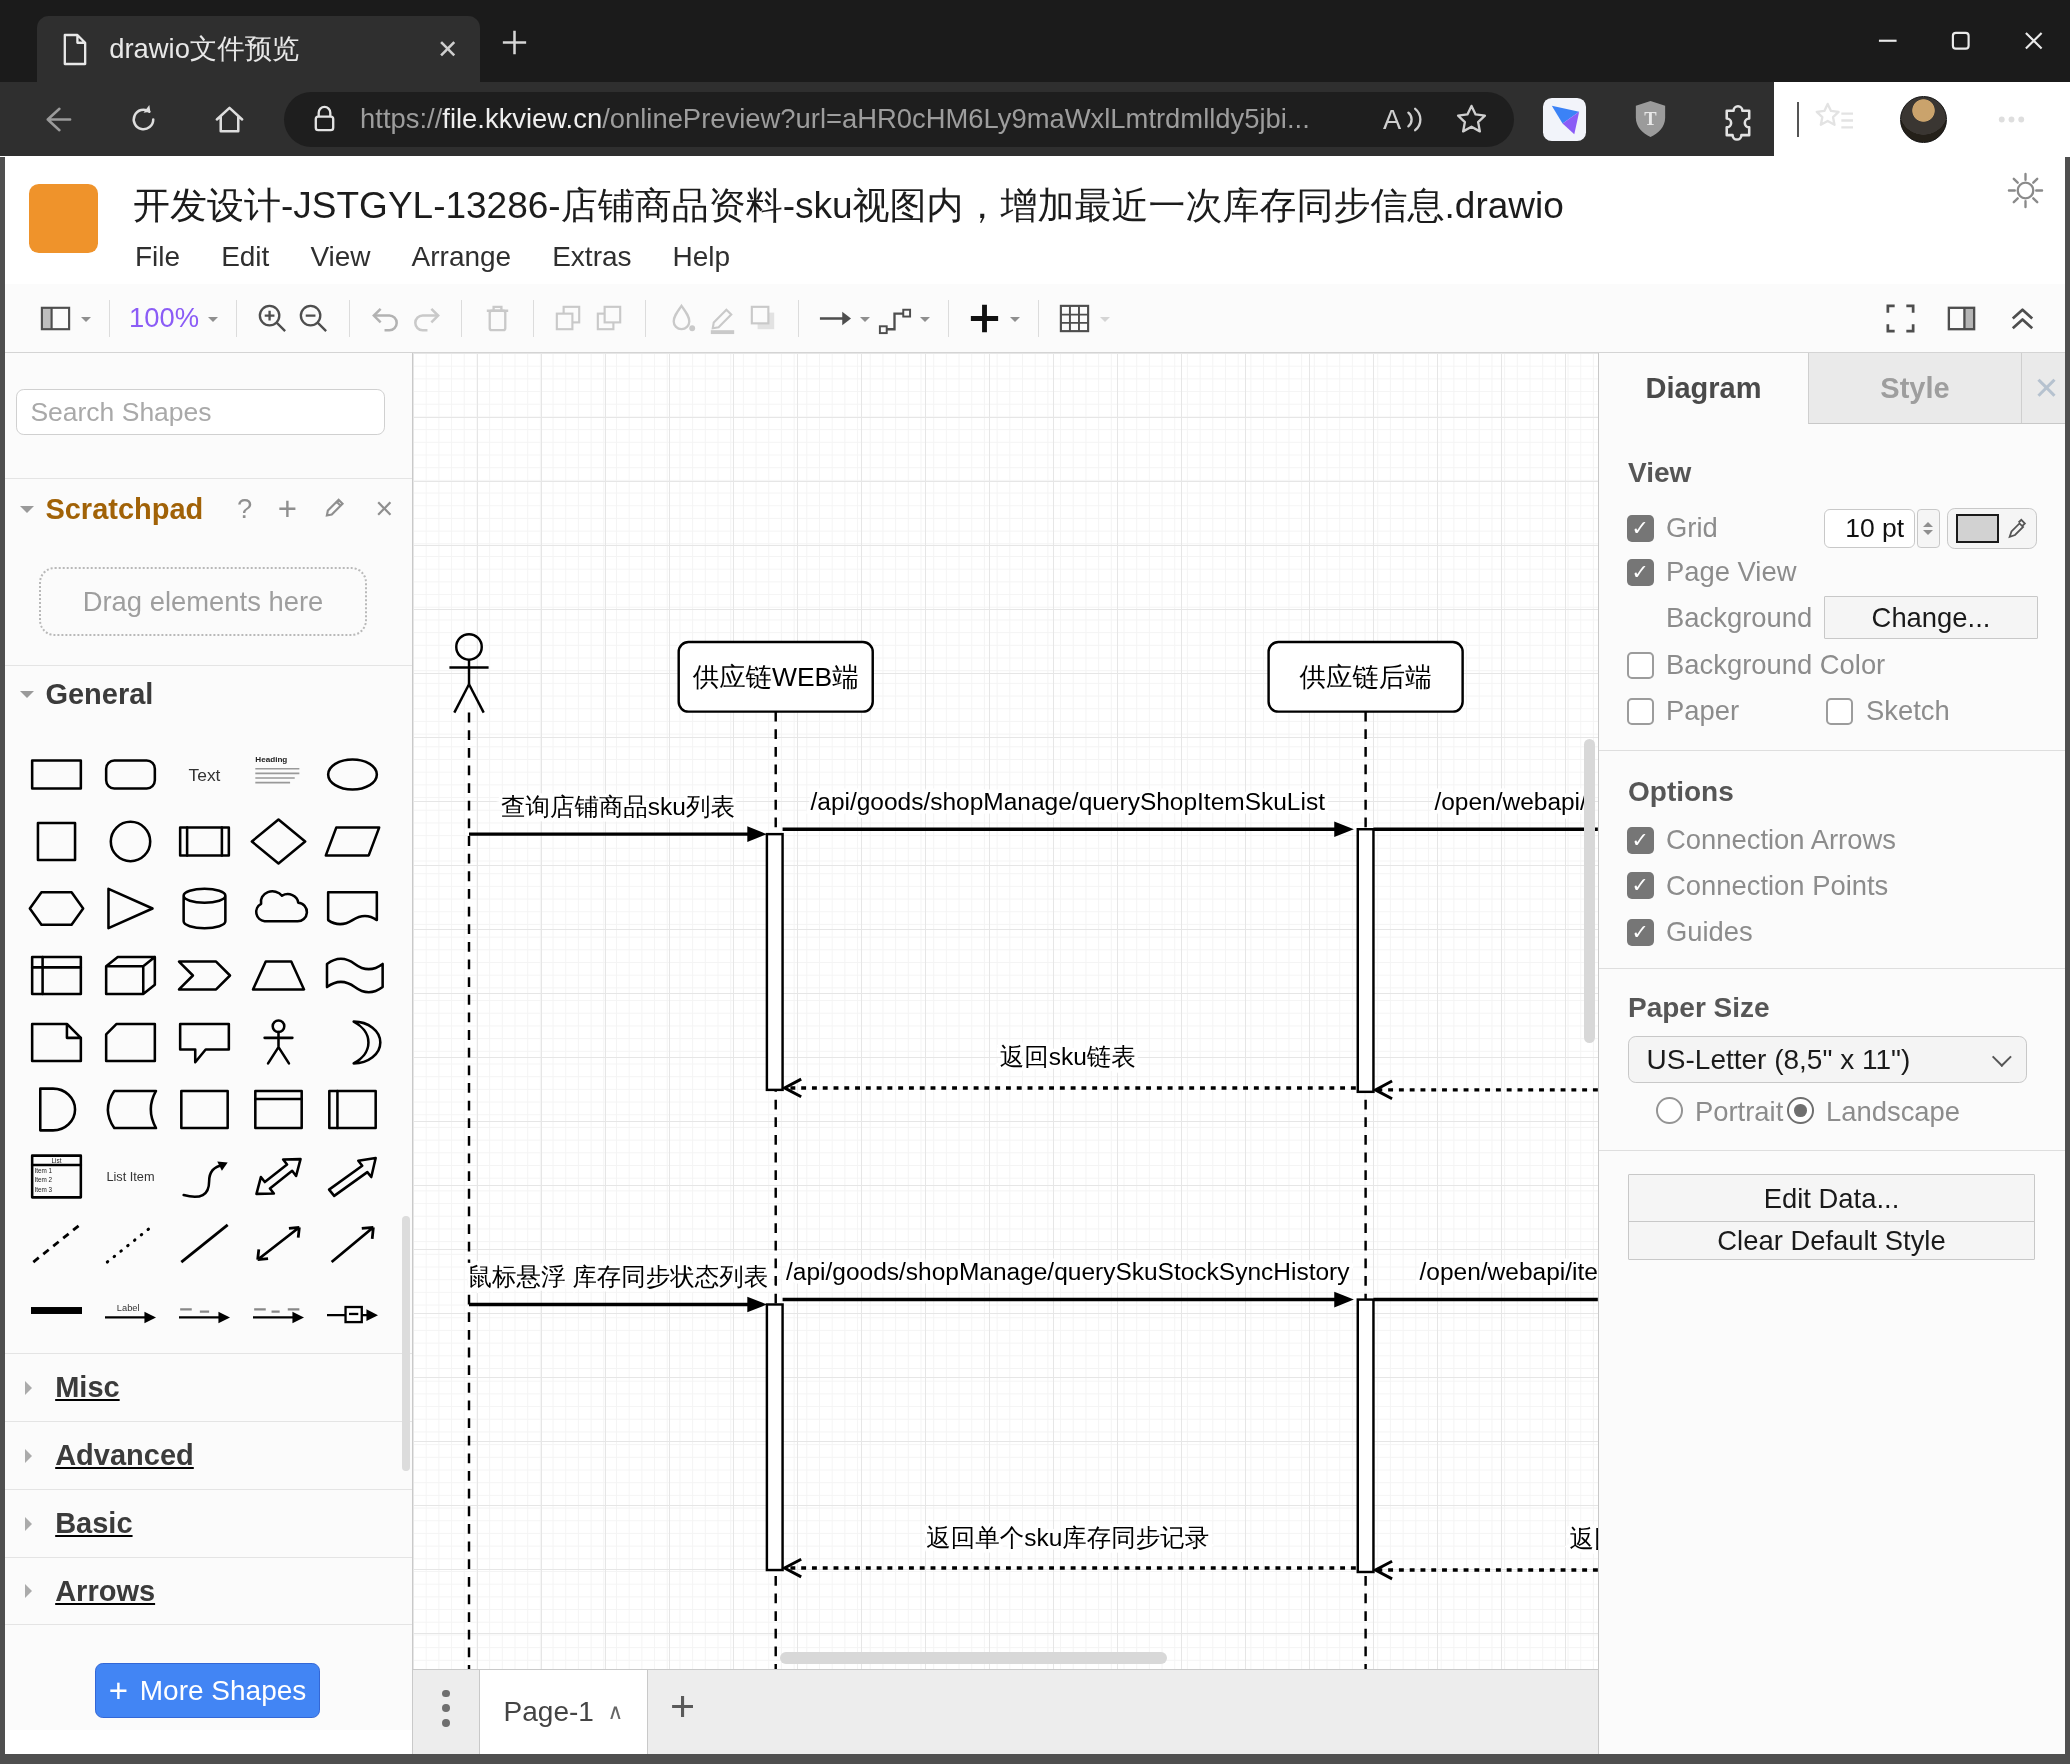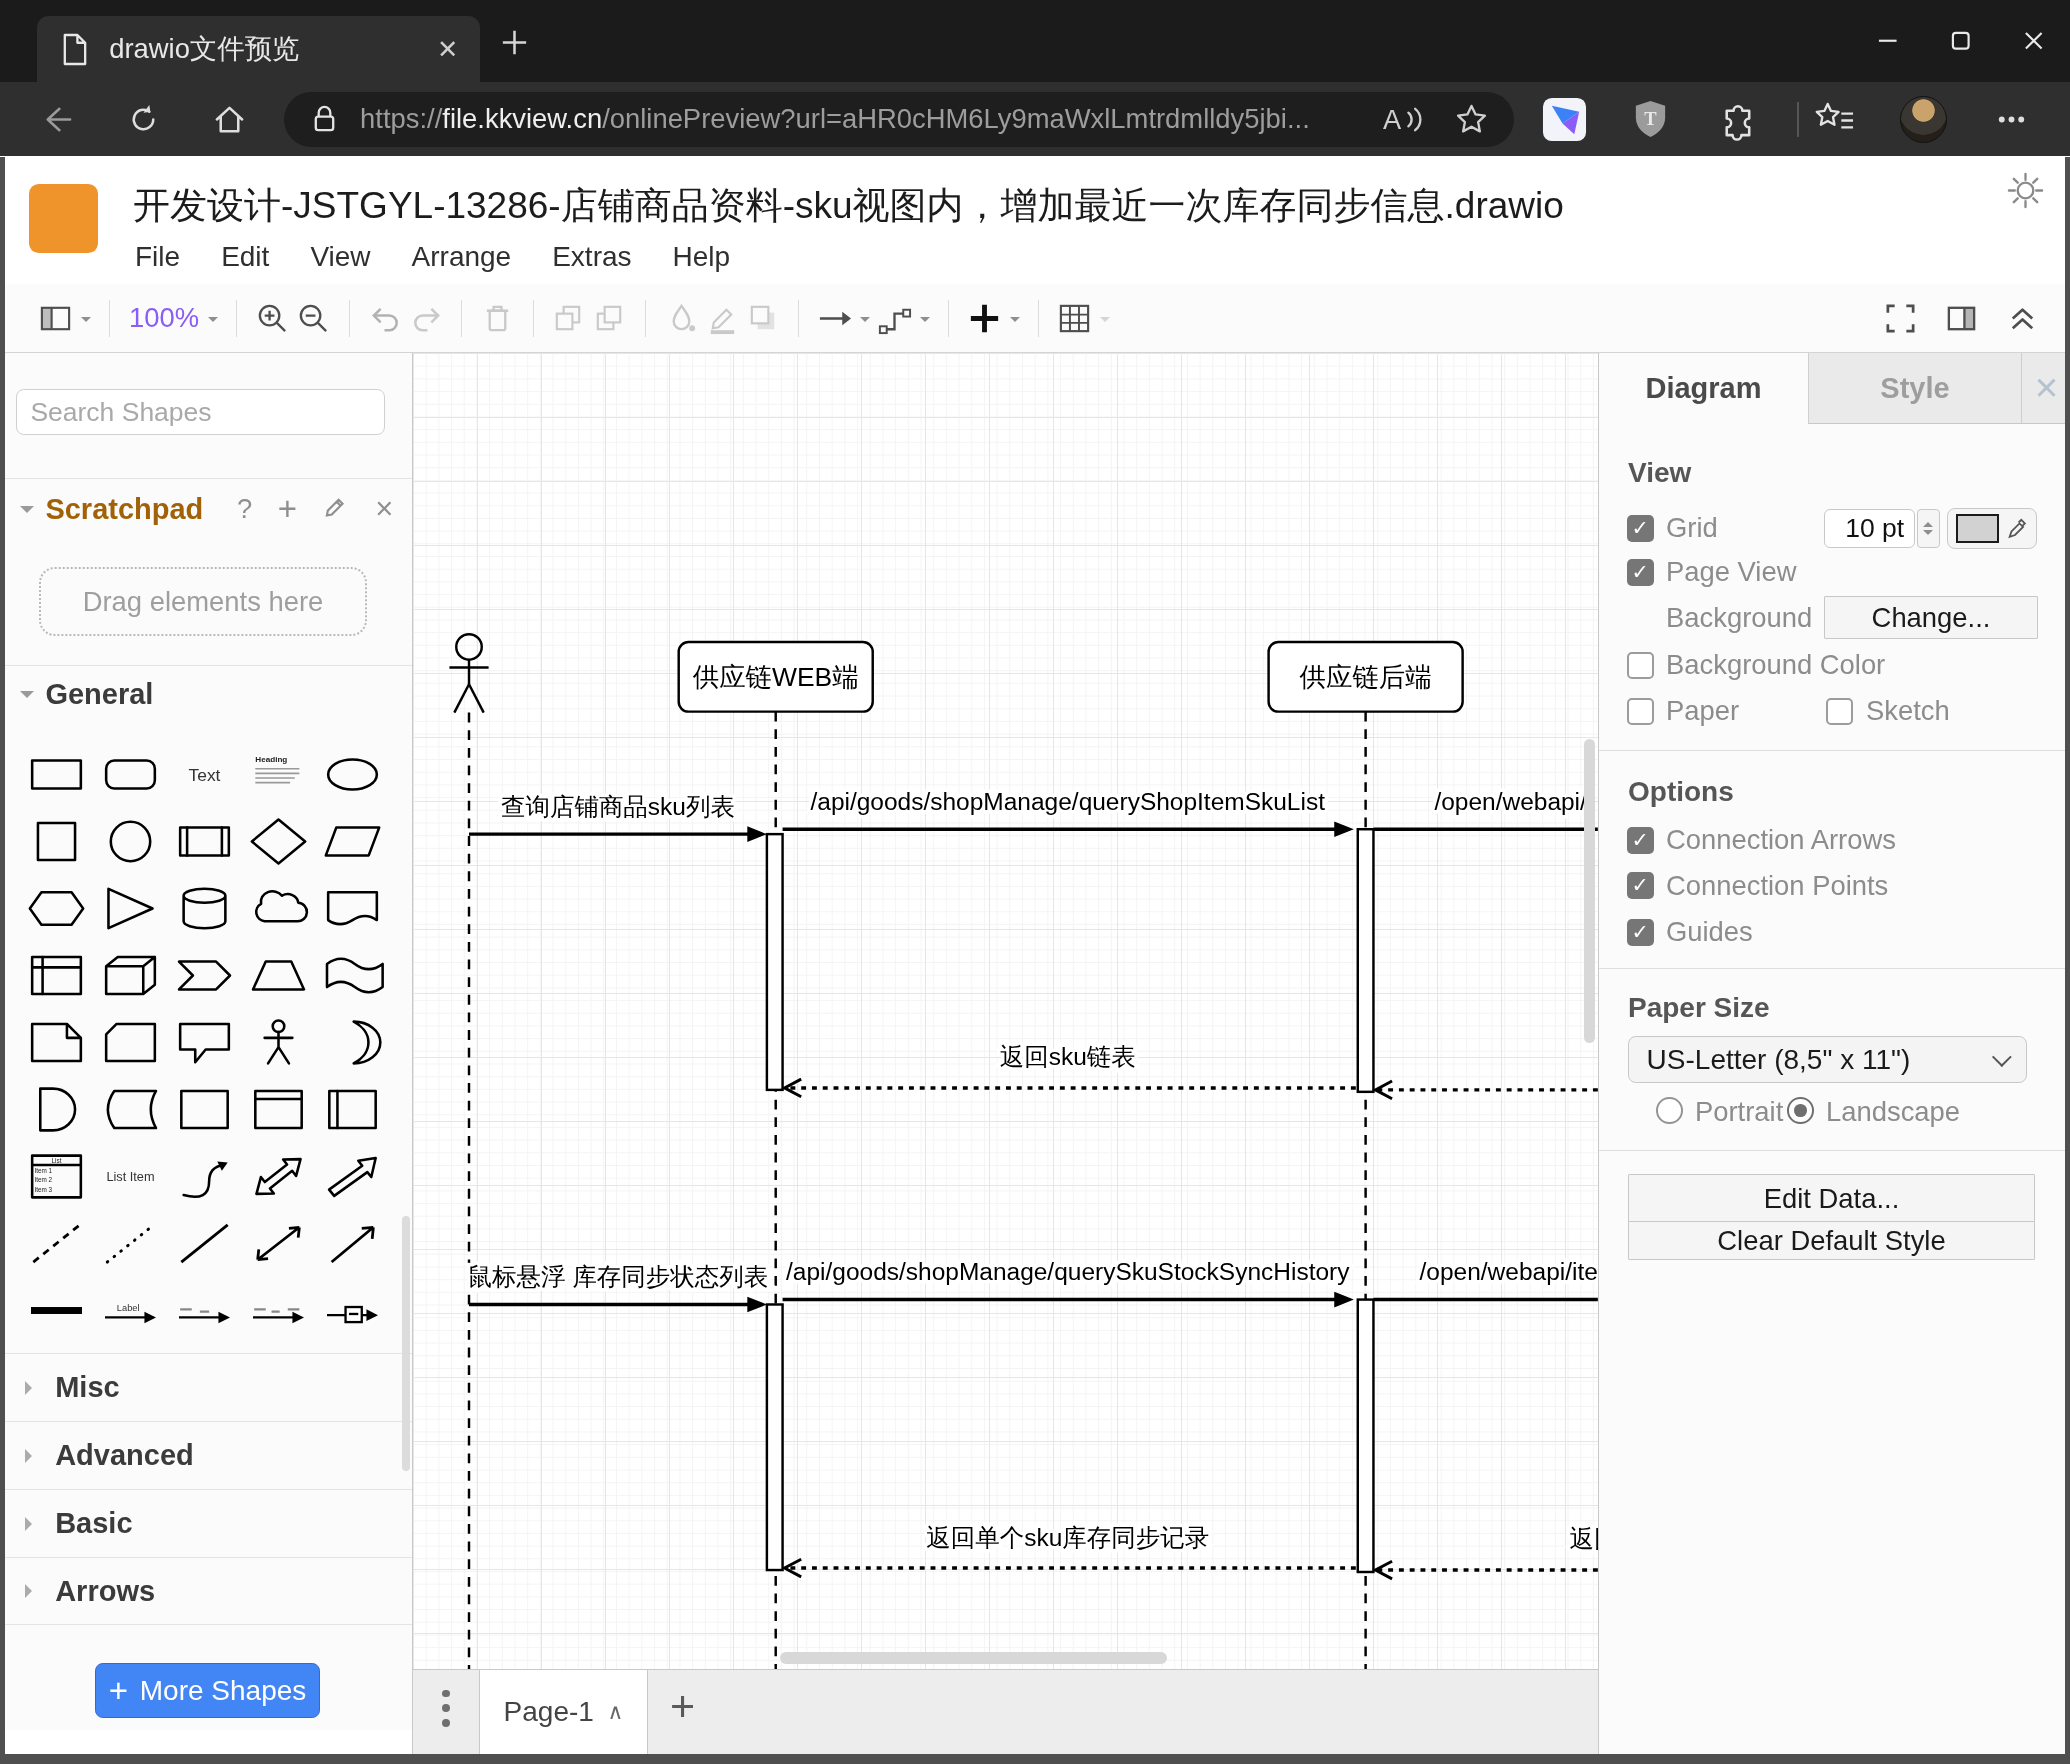--- a/index.html
+++ b/index.html
@@ -9,21 +9,21 @@
 
   
   .tabstrip { position:absolute; top:0; left:0; width:2070px; height:82px; background:#1b1b1b; }
   .btab { position:absolute; left:37px; top:15.7px; width:443px; height:67px; background:#2f2f2f;
     border-radius:11.8px 11.8px 0 0; display:flex; align-items:center; padding:0 21.6px; color:#e8e8e8; }
   .btab-title { font-size:27.4px; margin-left:19.6px; flex:1; white-space:nowrap; overflow:hidden; }
   .btab-close { font-size:25.5px; color:#cfcfcf; }
   .newtab { position:absolute; left:498px; top:25.5px; color:#d6d6d6; }
   .winctl { position:absolute; top:0; right:0; height:82px; display:flex; align-items:center; }
   .winbtn { width:73px; height:63px; display:flex; align-items:center; justify-content:center; color:#eaeaea; }
-  .navrow { position:absolute; top:82px; left:0; width:2070px; height:74px; background:#2f2f2f; }
+  .navrow { position:absolute; top:82px; left:0; width:1774px; height:74px; background:#2f2f2f; }
   .navic { position:absolute; top:13.7px; width:47px; height:47px; display:flex; align-items:center; justify-content:center; }
   .urlbar { position:absolute; left:284px; top:9.8px; width:1230px; height:55px; background:#1e1e1e;
     border-radius:27.4px; display:flex; align-items:center; padding:0 25.5px; }
   .urltext { font-size:27.4px; color:#9d9d9d; margin-left:21.6px; flex:1; white-space:nowrap; overflow:hidden; }
   .urltext b { color:#efefef; font-weight:400; }
   .ext-divider { position:absolute; left:1797px; top:19.6px; width:2px; height:35px; background:#555; }
   .avatar { position:absolute; left:1900px; top:13.7px; width:47px; height:47px; border-radius:50%;
     background:radial-gradient(circle at 50% 30%, #caa36c 0 28%, #3a3632 30% 62%, #242019 63%);
     border:1px solid #111; }
 
@@ -63,21 +63,21 @@
   .genrow { position:absolute; left:0; top:312px; width:413px; height:57px; border-top:1px solid #e4e4e4;
     display:flex; align-items:center; padding:0 19.6px; }
   .genrow .t { font-size:29px; font-weight:bold; color:#3b3b3b; margin-left:11.8px; }
   .chev-open { width:0; height:0; border:7.8px solid transparent; border-top-color:#9a9a9a; margin-top:7.8px; }
   .chev-closed { width:0; height:0; border:7.8px solid transparent; border-left-color:#ababab; margin-left:5.9px; }
   .palette { position:absolute; left:13.7px; top:388px; width:384px; display:grid;
     grid-template-columns:repeat(5,74px); grid-auto-rows:67px; }
   .shape-cell { display:flex; align-items:center; justify-content:flex-end; }
   .shp { width:63px; height:51px; }
   .shp text { font-family:"Liberation Sans",sans-serif; }
-  .sections { position:absolute; left:0; top:1000px; width:413px; }
+  .sections { position:absolute; left:0; top:1000px; width:413px;text-decoration:underline; }
   .side-sec { height:68px; border-top:1px solid #e4e4e4; display:flex; align-items:center; padding:0 19.6px; }
   .side-sec:last-child { border-bottom:1px solid #e4e4e4; }
   .side-sec .t { font-size:29px; font-weight:bold; color:#3b3b3b; margin-left:15.7px; }
   .moreshapes { position:absolute; left:95px; top:1310px; width:225px; height:55px; border-radius:7.8px;
     border:1px solid #3367d6; color:#fff; font-size:28px; display:flex; align-items:center; justify-content:center; }
   .side-white { position:absolute; left:0; bottom:0; width:412px; height:25.5px; background:#fff; }
   .side-thumb { position:absolute; right:2px; top:863px; width:7.8px; height:255px; background:#dcdcdc; border-radius:3.9px; }
 
   
   .canvas { position:absolute; top:353px; left:413px; width:1185px; height:1316px; background:#fff; overflow:hidden;

